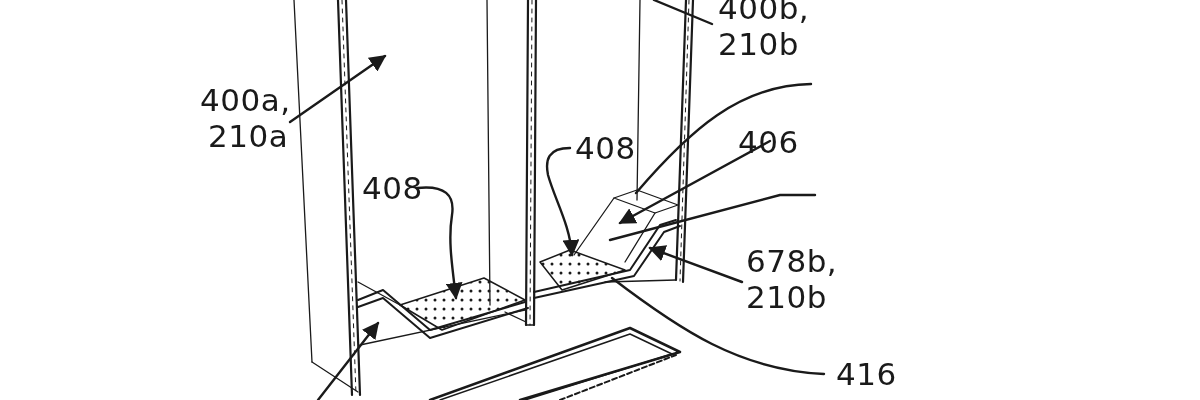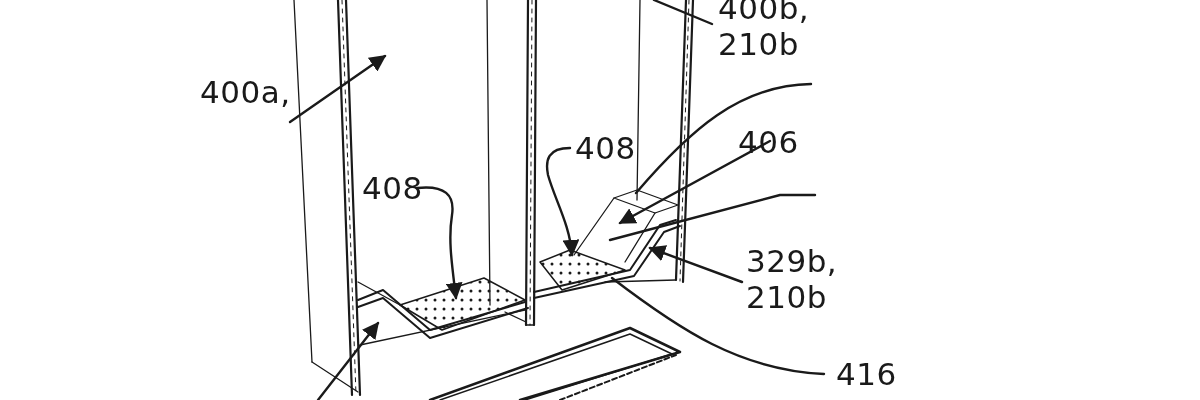--- a/index.html
+++ b/index.html
@@ -112,40 +112,41 @@
         <line x1="318" y1="400" x2="378" y2="323" marker-end="url(#arrow)"></line>
       </g>
     </g>
   </svg>
 
   <div class="label" style="left:718px; top:-10px;">
     <span class="line">400b,</span>
     <span class="line">210b</span>
   </div>
 
-  <div class="label" style="left:200px; top:74px;">
+  <div class="label" style="left:200px; top:82px;">
     <span class="line">400a,</span>
+    <span class="line" style="padding-left:8px;">210a</span>
   </div>
 
 
   <div class="label" style="left:730px; top:124px;margin-left:8px;">
     <span class="line">406</span>
   </div>
 
   <div class="label" style="left:575px; top:130px;">
     <span class="line">408</span>
   </div>
 
   <div class="label" style="left:362px; top:170px;">
     <span class="line">408</span>
   </div>
 
 
   <div class="label" style="left:746px; top:243px;">
-    <span class="line">329b,</span>
+    <span class="line">678b,</span>
     <span class="line">210b</span>
   </div>
 
   <div class="label" style="left:836px; top:356px;">
     <span class="line">416</span>
   </div>
 
 </div>
 
 </body></html>

